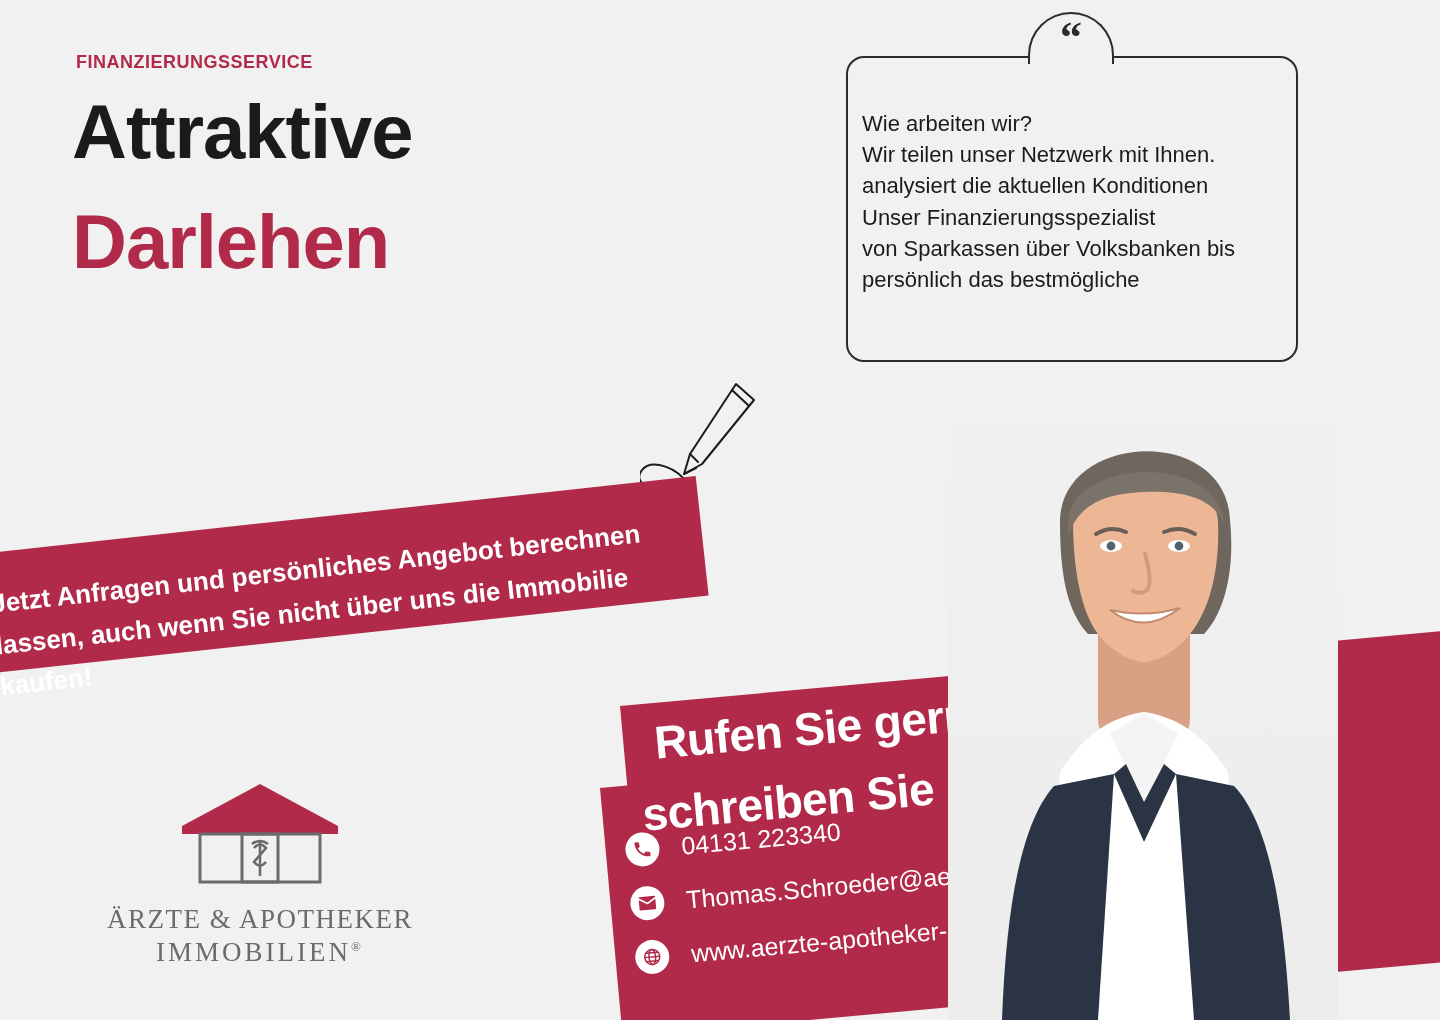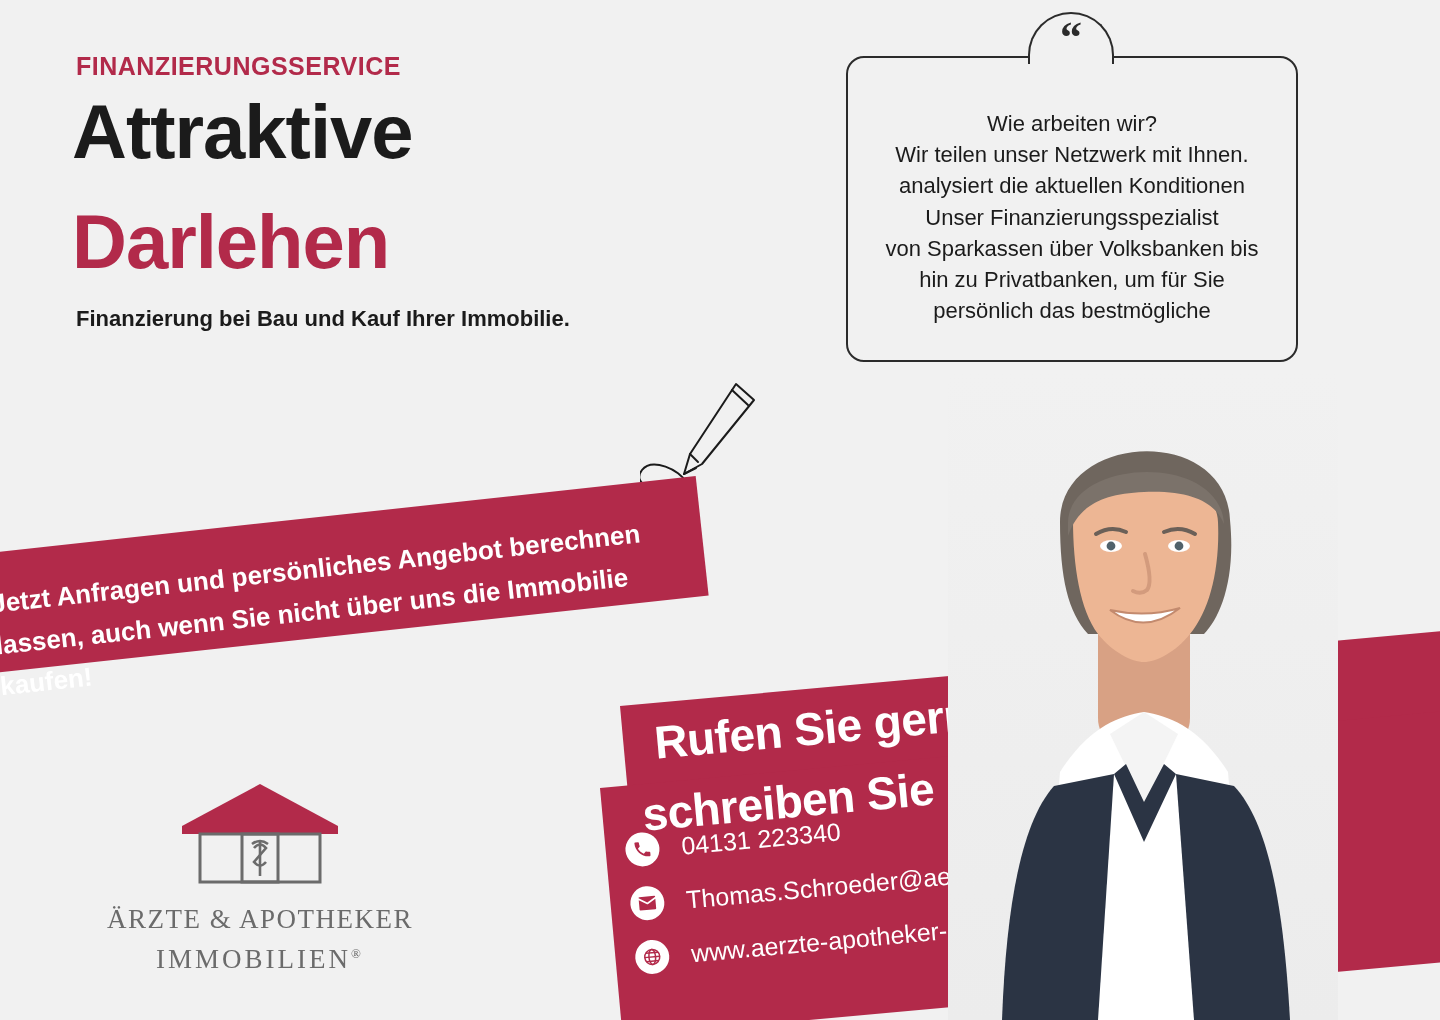--- a/index.html
+++ b/index.html
@@ -19,21 +19,21 @@
     height: 1020px;
     background: #f1f1f1;
     overflow: hidden;
   }
 
   
   .eyebrow {
     position: absolute;
     left: 76px;
     top: 52px;
-    font-size: 25px;
+    font-size: 18px;
     font-weight: bold;
     letter-spacing: 0.5px;
     color: #b22a4a;
   }
   .headline1 {
     position: absolute;
     left: 72px;
     top: 92px;
     font-size: 76px;
     font-weight: bold;
@@ -119,21 +119,20 @@
     top: 50px;
     width: 78px;
     height: 12px;
     background: #f1f1f1;
   }
   .bubble-text {
     position: absolute;
     left: 862px;
     top: 108px;
     width: 420px;
-    text-align: center;
     font-size: 22px;
     line-height: 1.42;
     color: #1b1b1b;
   }
 
   
   .ribbon-left {
     position: absolute;
     left: -40px;
     top: 556px;
@@ -263,33 +262,32 @@
     font-size: 27px;
     letter-spacing: 1.5px;
     color: #6b6b6b;
     margin-top: 14px;
   }
   .logo-sub {
     font-family: "Liberation Serif", serif;
     font-size: 27px;
     letter-spacing: 3px;
     color: #6b6b6b;
-    margin-top: 9px;
+    margin-top: 2px;
   }
   .logo-sub sup { font-size: 13px; }
 </style>
 </head>
 <body>
 
 <div class="page">
 
   <div class="eyebrow">FINANZIERUNGSSERVICE</div>
   <div class="headline1">Attraktive</div>
   <div class="headline2">Darlehen</div>
-  <div class="subline">Finanzierung bei Bau und Kauf Ihrer Immobilie.</div>
 
   <div class="doodle">
     <svg width="140" height="130" viewBox="0 0 140 130" fill="none" xmlns="http://www.w3.org/2000/svg">
       <g stroke="#1b1b1b" stroke-width="2" fill="none" stroke-linecap="round" stroke-linejoin="round">
         <path d="M96 6 L114 22 L62 86 L44 96 L50 76 Z"></path>
         <path d="M92 12 L108 27"></path>
         <path d="M50 76 L58 84"></path>
         <path d="M44 96 L56 90"></path>
         <path d="M47 100 C20 118 -10 108 2 92 C12 79 40 92 46 104 C52 116 26 124 8 118"></path>
       </g>
@@ -300,21 +298,20 @@
   <div class="bubble-quote-badge">
     <span class="mark">“</span>
   </div>
   <div class="bubble-mask"></div>
   <div class="bubble-text">
     <div>Wie arbeiten wir?</div>
     <div>Wir teilen unser Netzwerk mit Ihnen.</div>
     <div>analysiert die aktuellen Konditionen</div>
     <div>Unser Finanzierungsspezialist</div>
     <div>von Sparkassen über Volksbanken bis</div>
-    <div>hin zu Privatbanken, um für Sie</div>
     <div>persönlich das bestmögliche</div>
   </div>
 
   <div class="ribbon-left"></div>
   <div class="ribbon-left-text">
     <div>Jetzt Anfragen und persönliches Angebot berechnen</div>
     <div>lassen, auch wenn Sie nicht über uns die Immobilie kaufen!</div>
   </div>
 
   <div class="ribbon-b1"></div>

